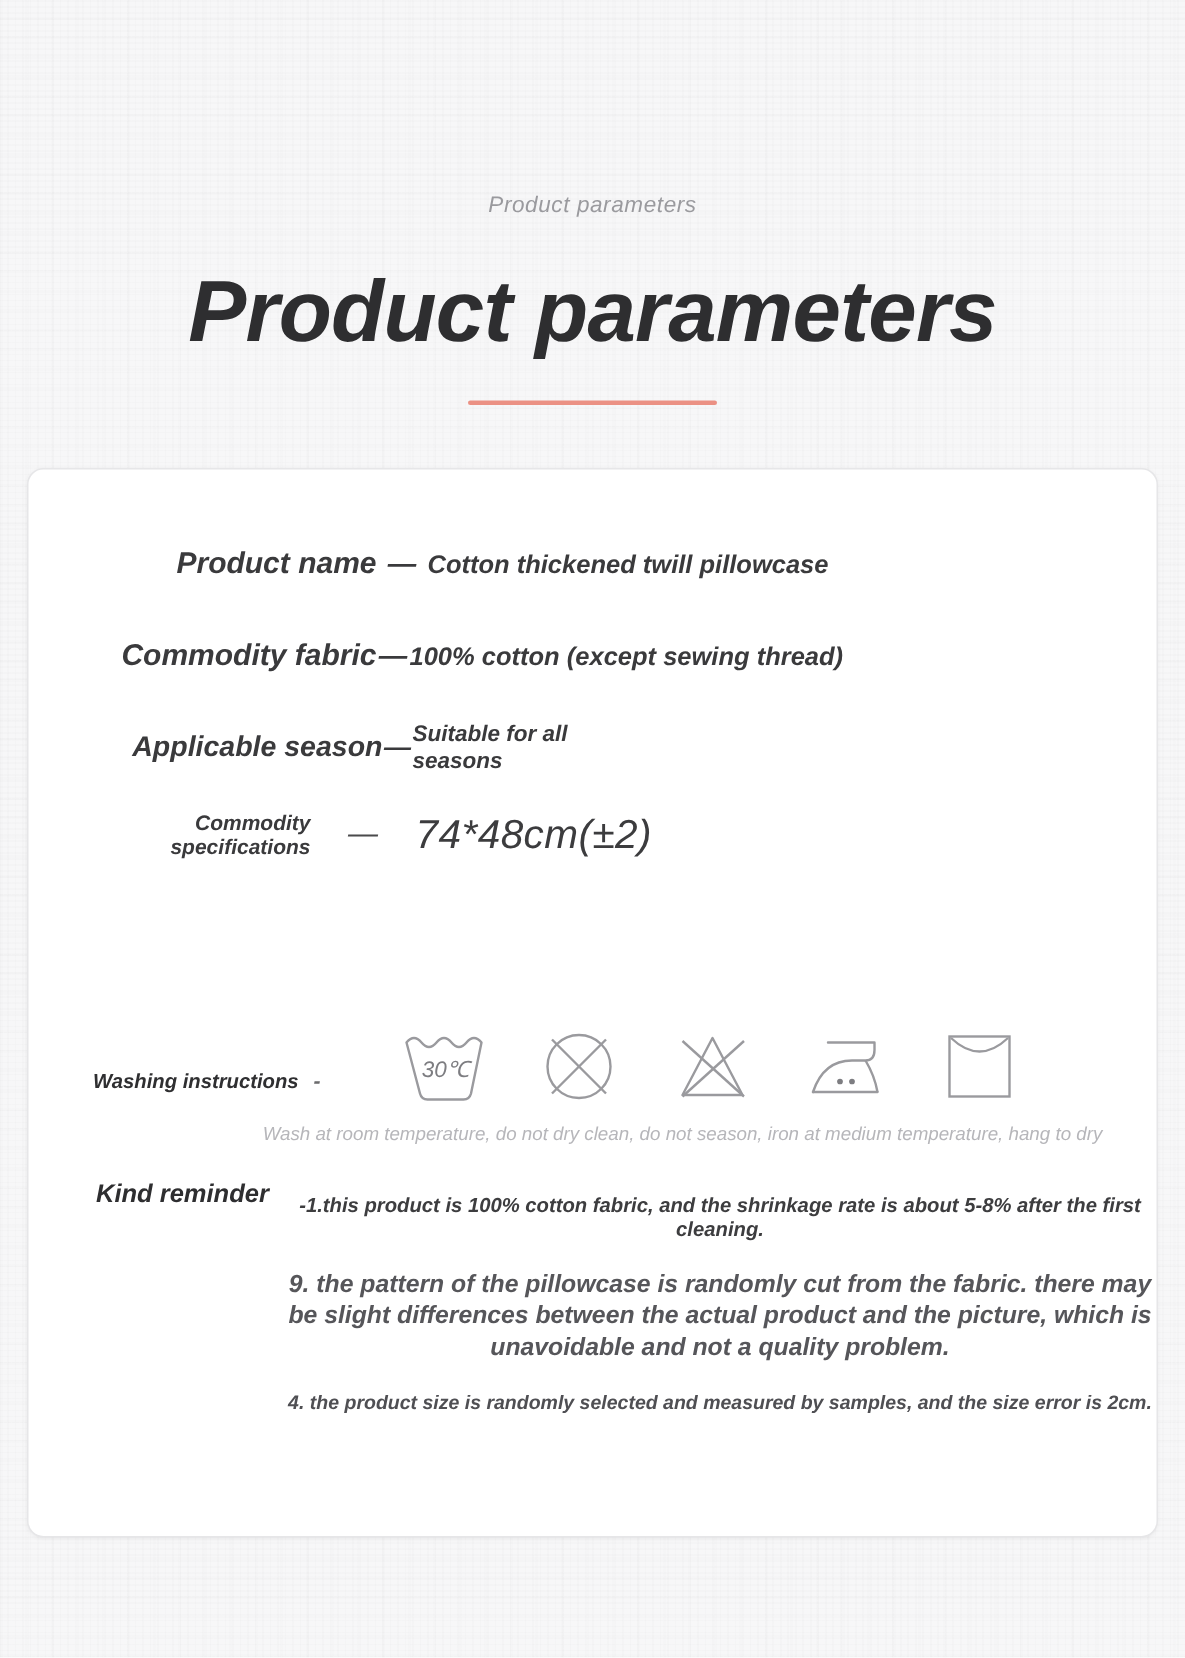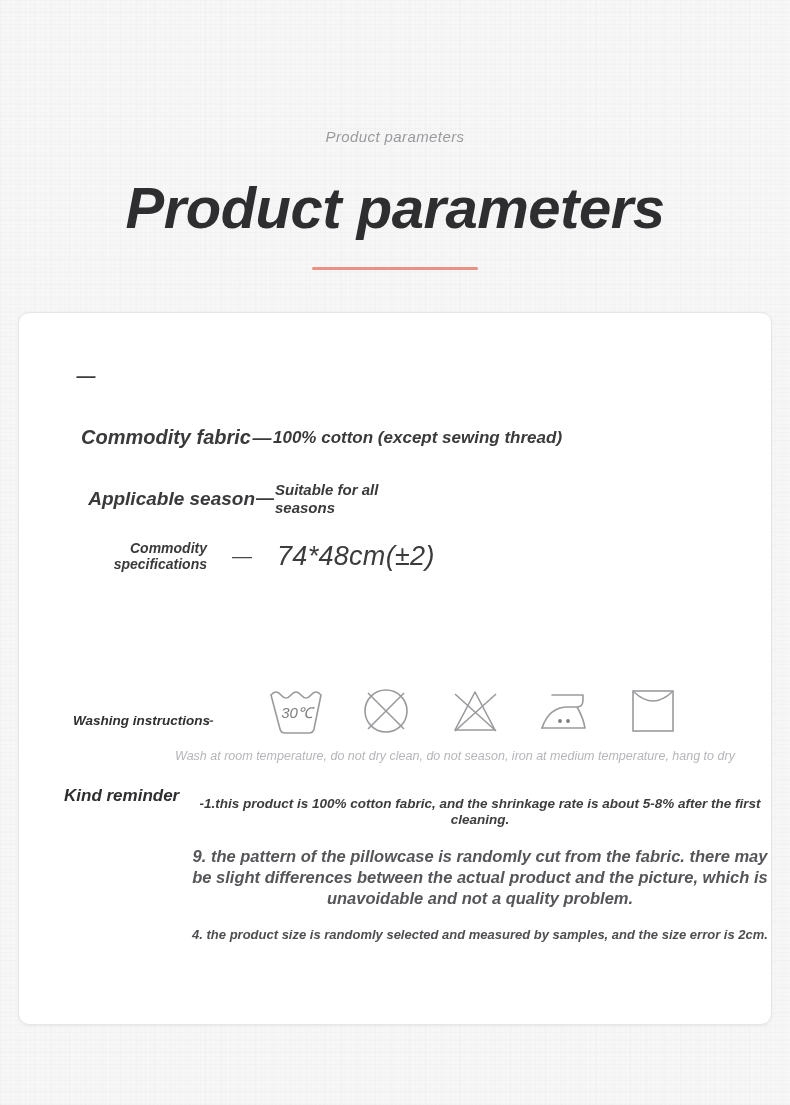--- a/index.html
+++ b/index.html
@@ -116,21 +116,21 @@
 
   #row-size      { left: 68px; top: 228px; }
   #row-size .spec-label { width: 120px; font-size: 14px; line-height: 1.14; }
   #row-size .spec-dash  { width: 70px; font-size: 20px; font-weight: 400; color: #4a4a4c; }
   #row-size .spec-value { font-size: 27px; font-weight: 400; color: #3c3c3e; letter-spacing: 0.3px; }
 
   
   .wash-block { position: absolute; left: 0; top: 368px; width: 100%; }
   .wash-label {
     position: absolute;
-    left: 54px;
+    left: 43px;
     top: 32px;
     font-size: 13.5px;
     font-weight: 700;
     color: #2f2f31;
   }
   .wash-label-dash {
     position: absolute;
     left: 190px;
     top: 31px;
     font-size: 14px;
@@ -195,21 +195,23 @@
 
   <div class="header">
     <div class="subtitle">Product parameters</div>
     <h1 class="title">Product parameters</h1>
     <div class="title-underline" style="background: rgb(235, 145, 132);"></div>
   </div>
 
   <div class="card" style="background: rgb(255, 255, 255);">
 
     <div class="spec-row" id="row-name">
-      <div class="spec-dash">—</div>
+      <div class="spec-label">Product name</div>
+      <div class="spec-dash">—</div>
+      <div class="spec-value">Cotton thickened twill pillowcase</div>
     </div>
 
     <div class="spec-row" id="row-fabric">
       <div class="spec-label">Commodity fabric</div>
       <div class="spec-dash">—</div>
       <div class="spec-value">100% cotton (except sewing thread)</div>
     </div>
 
     <div class="spec-row" id="row-season">
       <div class="spec-label">Applicable season</div>

